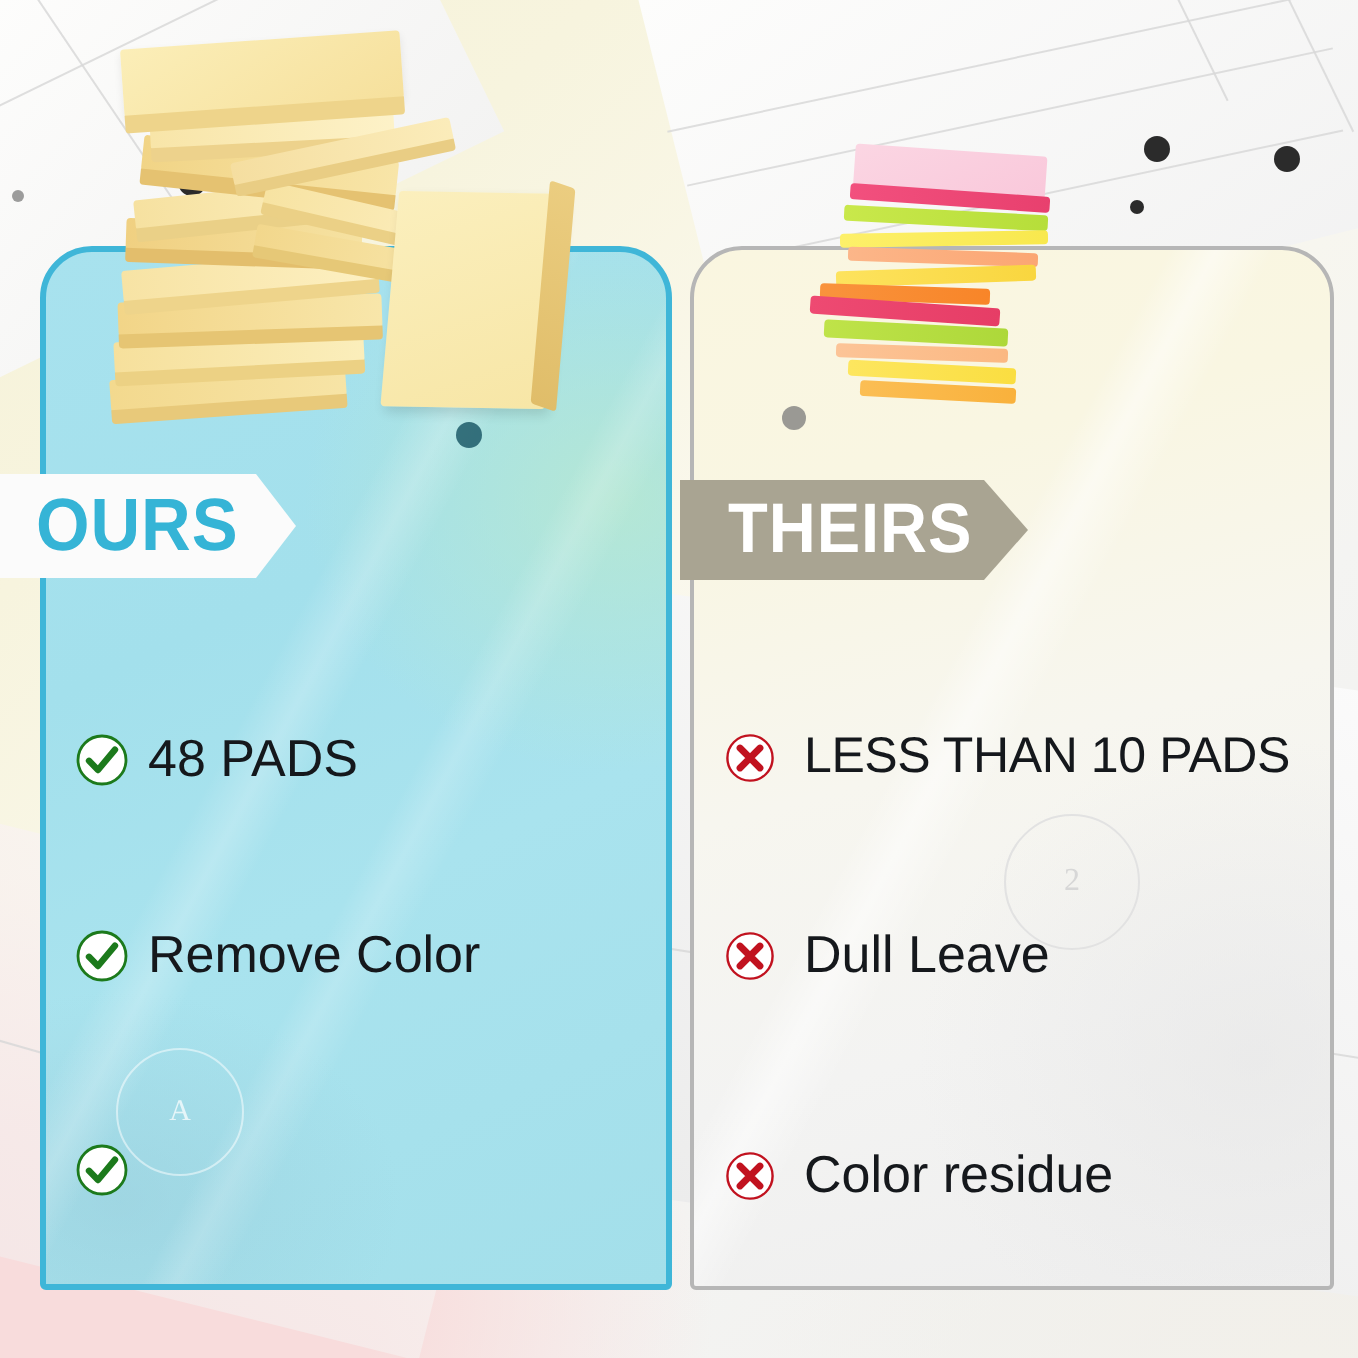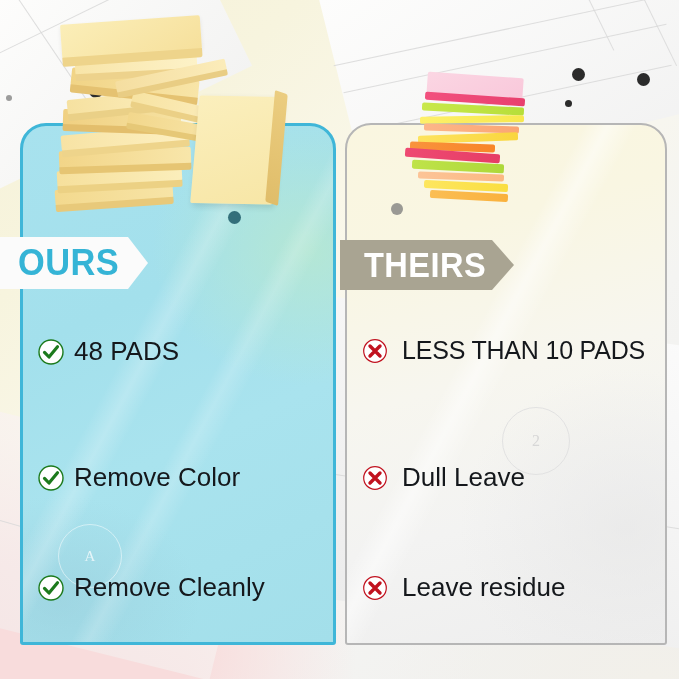--- a/index.html
+++ b/index.html
@@ -96,21 +96,21 @@
 
   
   .feat{position:absolute;display:flex;align-items:center;}
   .feat .ico{flex:0 0 auto;width:26px;height:26px;margin-right:10px;}
   .feat .txt{
     font-size:26px;color:#15181c;white-space:nowrap;
     font-family:"Liberation Sans", sans-serif;
   }
   .col-l .feat{left:38px;}
   .col-r .feat{left:362px;text-align:right;}
-  .r1{top:336px;} .r2{top:462px;} .r3{top:572px;}
+  .r1{top:364px;} .r2{top:462px;} .r3{top:572px;}
   .col-r .r1 .txt{font-size:25px;}
   .col-r .feat .ico{margin-right:14px;}
 
   .nowrapfix{letter-spacing:-.2px;}
 
   
   #stack-ours{position:absolute;left:45px;top:8px;width:250px;height:215px;}
   .ynote{position:absolute;border-radius:2px;}
   .ypad{position:absolute;}
   .ypad .top{position:absolute;inset:0;border-radius:2px;}
@@ -283,21 +283,20 @@
       <span class="txt">Remove Color</span>
     </div>
 
     <div class="feat r3">
       <span class="ico">
         <svg viewBox="0 0 26 26" width="26" height="26">
           <circle cx="13" cy="13" r="12" fill="#ffffff" stroke="#1c7a1c" stroke-width="1.4"></circle>
           <path d="M6.5 13.4 L11 18 L19.5 7.8" fill="none" stroke="#1c7a1c" stroke-width="3.2" stroke-linecap="round" stroke-linejoin="round"></path>
         </svg>
       </span>
-      <span class="txt">Remove Cleanly</span>
     </div>
   </div>
 
   <div class="col-r">
 
     <div class="feat r1">
       <span class="ico">
         <svg viewBox="0 0 26 26" width="26" height="26">
           <circle cx="13" cy="13" r="11.3" fill="#ffffff" stroke="#c1121f" stroke-width="1.2"></circle>
           <path d="M8 8 L18 18 M18 8 L8 18" fill="none" stroke="#c1121f" stroke-width="3.4" stroke-linecap="round"></path>
@@ -316,17 +315,17 @@
       <span class="txt">Dull Leave</span>
     </div>
 
     <div class="feat r3">
       <span class="ico">
         <svg viewBox="0 0 26 26" width="26" height="26">
           <circle cx="13" cy="13" r="11.3" fill="#ffffff" stroke="#c1121f" stroke-width="1.2"></circle>
           <path d="M8 8 L18 18 M18 8 L8 18" fill="none" stroke="#c1121f" stroke-width="3.4" stroke-linecap="round"></path>
         </svg>
       </span>
-      <span class="txt">Leave residue</span>
+      <span class="txt">Color residue</span>
     </div>
   </div>
 
 </div>
 
 </body></html>

